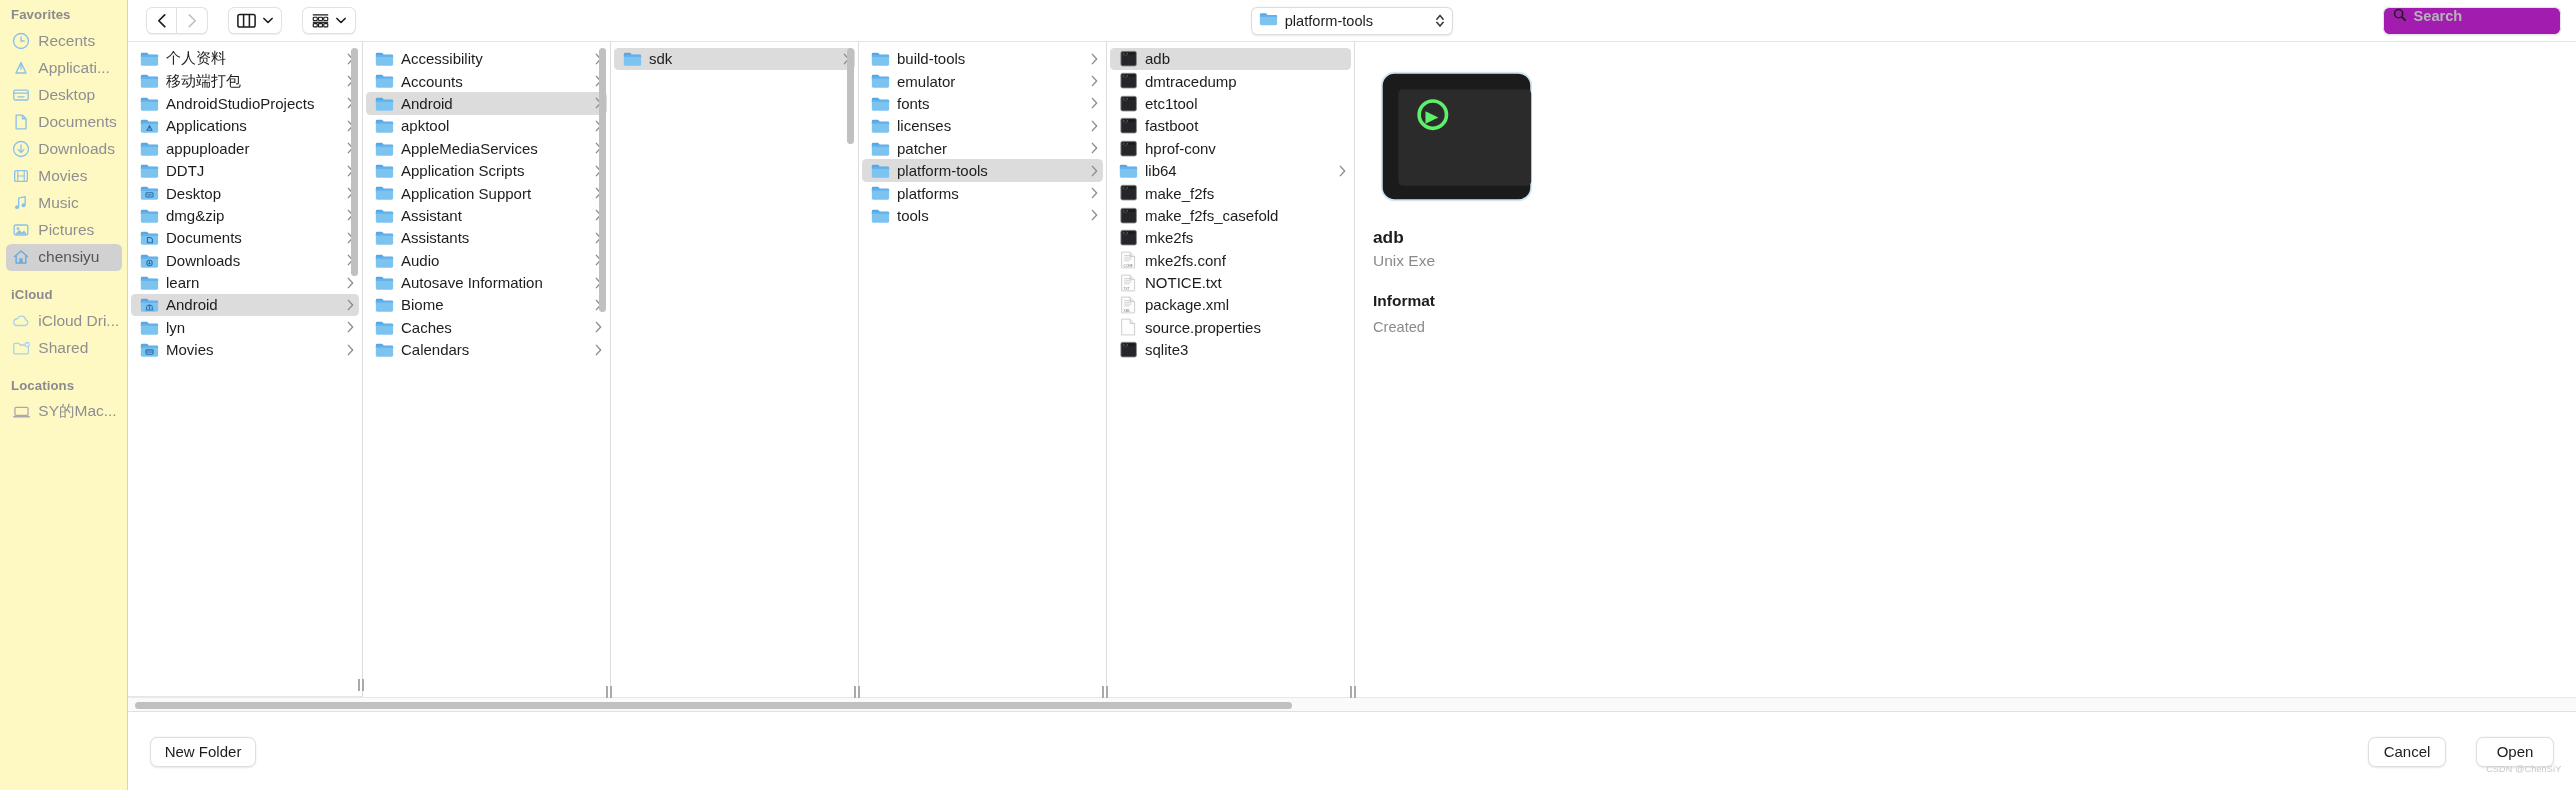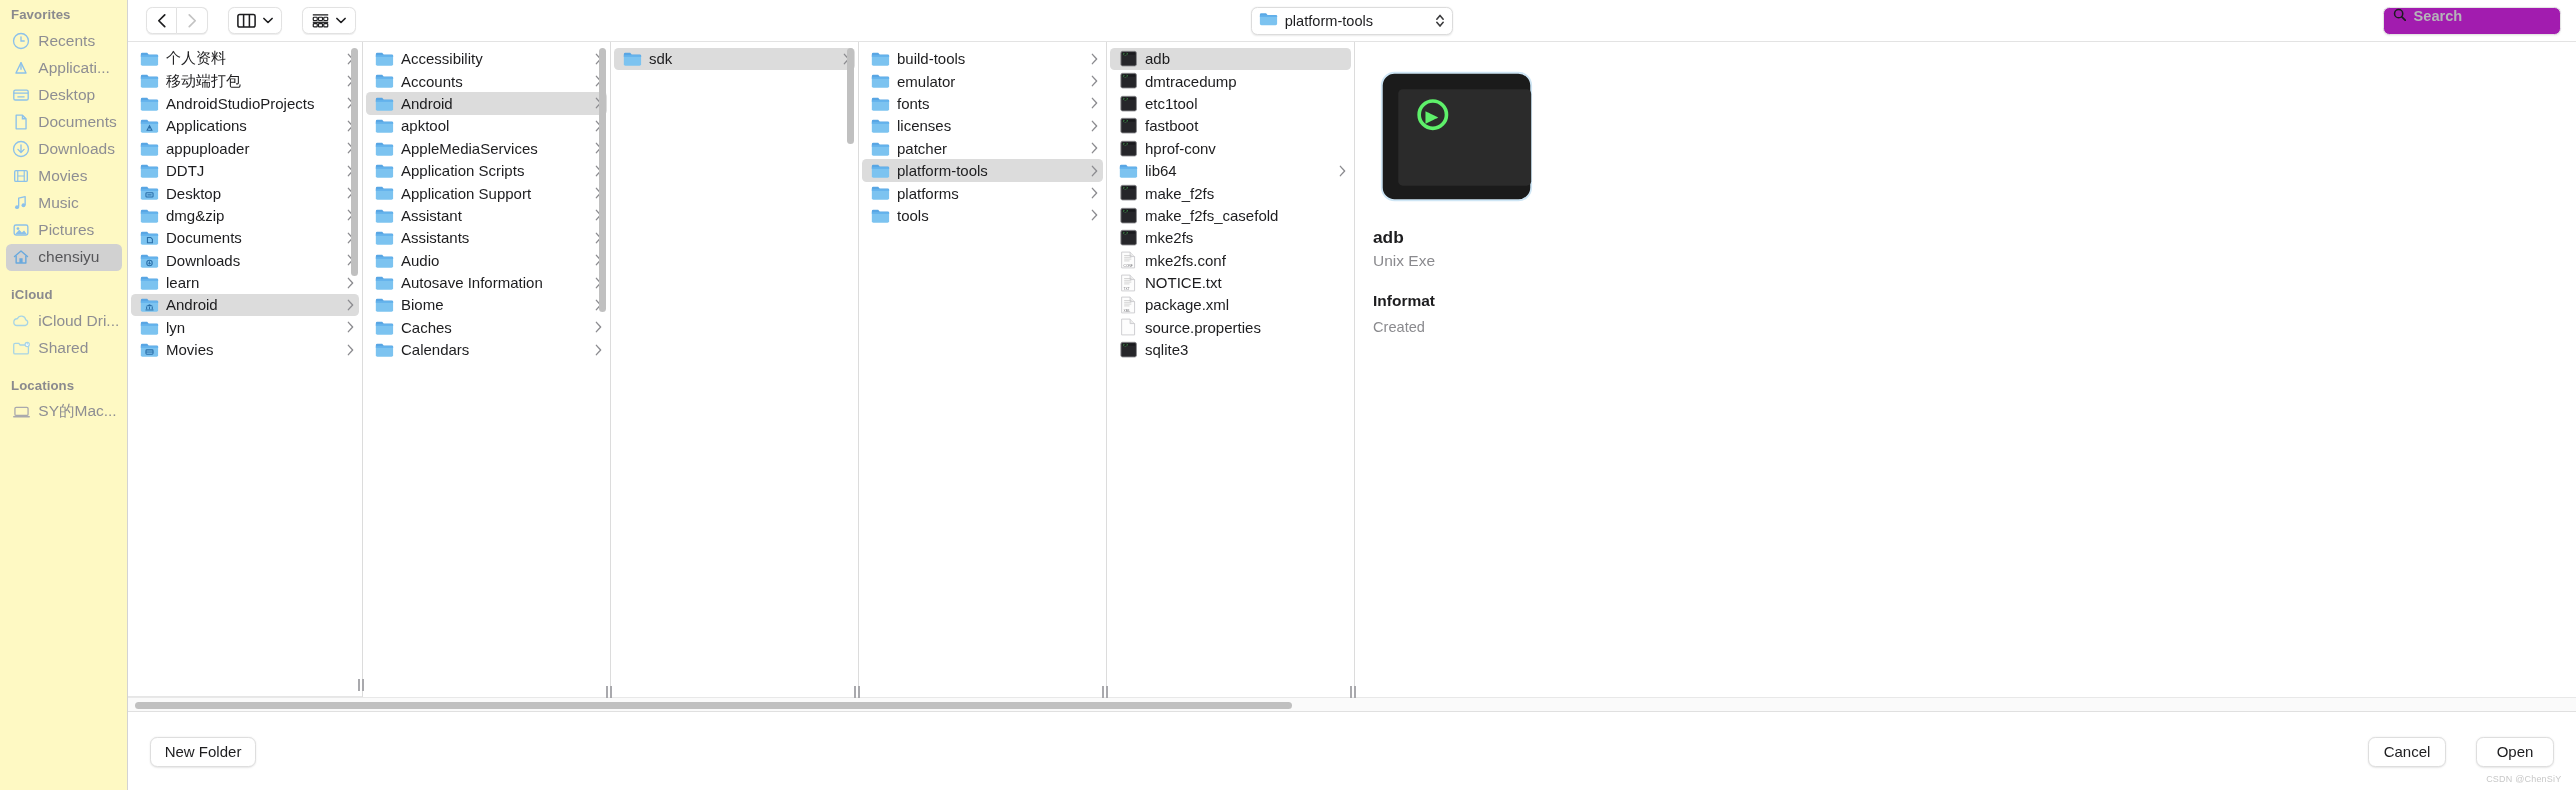--- a/index.html
+++ b/index.html
@@ -139,21 +139,21 @@
   .btn {
     height: 30px; min-width: 78px; padding: 0 13.7px;
     background: #fff; border: 0.9px solid #dedede; border-radius: 7.3px;
     box-shadow: 0 0.9px 1.8px rgba(0,0,0,.10);
     font-size: 15px; color: #1d1d1f;
     display: flex; align-items: center; justify-content: center;
   }
   .btn.right { margin-left: 30px; }
   .spacer { flex: 1 1 auto; }
   .watermark {
-    position: absolute; right: 14.6px; bottom: 7px;
+    position: absolute; right: 14.6px; bottom: 17px;
     font-size: 9px; color: #c8c8c8; letter-spacing: 0.2px;
   }
   
   .browser-hbar {
     position: absolute; left: 0; right: 0; bottom: 0; height: 13.7px;
     background: #fafafa; border-top: 0.9px solid #e8e8e8;
   }
   .browser-hbar .thumb {
     position: absolute; left: 7.3px; top: 3.6px; height: 7.3px; width: 1157px;
     background: #c0c0c0; border-radius: 3.6px;

